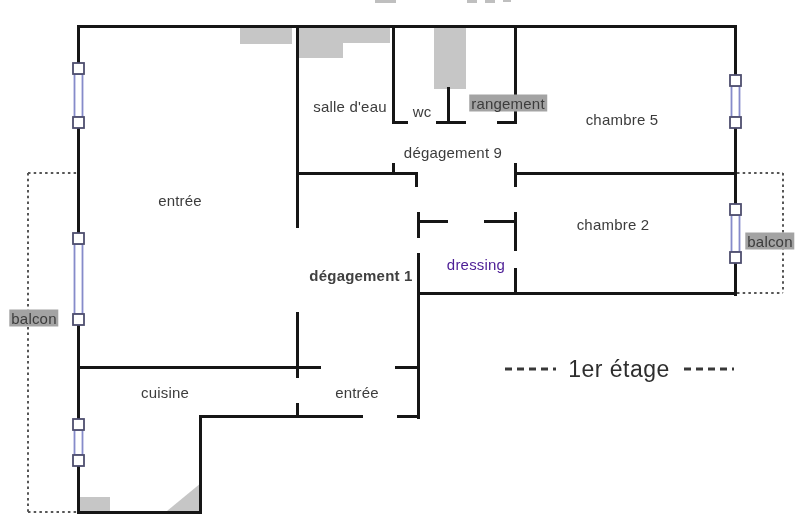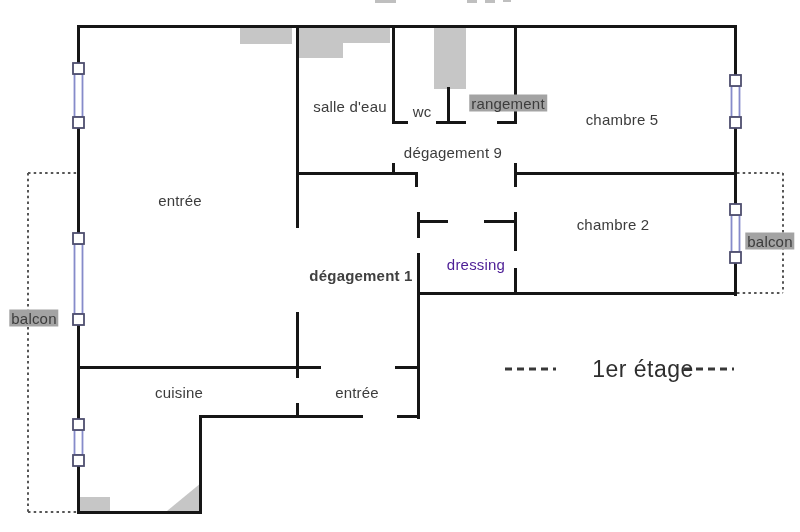--- a/index.html
+++ b/index.html
@@ -8,21 +8,21 @@
     font-family:"Liberation Sans",sans-serif;
   }
   #plan-svg{position:absolute;left:0;top:0;}
   .lbl{
     position:absolute;transform:translate(-50%,-50%);
     font-size:15px;color:#3c3c3c;white-space:nowrap;letter-spacing:.2px;
   }
   .lbl.bg{background:#a3a3a3;padding:0 2px;}
   #lbl-dressing{color:#4c1d95;}
   #lbl-degagement1{color:#404040;font-weight:bold;}
-  #lbl-floor{font-size:23px;color:#2e2e2e;letter-spacing:.5px;margin-left:24px;}
+  #lbl-floor{font-size:23px;color:#2e2e2e;letter-spacing:.5px;}
 </style>
 </head>
 <body>
 
 <div id="stage">
 
   <svg id="plan-svg" width="800" height="532" viewBox="0 0 800 532">
 
     <g fill="#b5b5b5" opacity="0.85">
       <rect x="375" y="0" width="21" height="3"></rect>
@@ -124,19 +124,19 @@
 
   <div class="lbl" style="left:180px;top:200px">entrée</div>
   <div class="lbl" style="left:350px;top:106px">salle d'eau</div>
   <div class="lbl" style="left:422px;top:111px">wc</div>
   <div class="lbl bg" style="left:508px;top:103px">rangement</div>
   <div class="lbl" style="left:622px;top:119px">chambre 5</div>
   <div class="lbl" style="left:453px;top:152px">dégagement 9</div>
   <div class="lbl" style="left:613px;top:224px">chambre 2</div>
   <div class="lbl" id="lbl-dressing" style="left:476px;top:264px">dressing</div>
   <div class="lbl" id="lbl-degagement1" style="left:361px;top:275px">dégagement 1</div>
-  <div class="lbl" style="left:179px;top:392px">cuisine</div>
+  <div class="lbl" style="left:165px;top:392px">cuisine</div>
   <div class="lbl" style="left:357px;top:392px">entrée</div>
   <div class="lbl bg" style="left:34px;top:318px">balcon</div>
   <div class="lbl bg" style="left:770px;top:241px">balcon</div>
   <div class="lbl" id="lbl-floor" style="left:619px;top:369px">1er étage</div>
 
 </div>
 
 </body></html>

